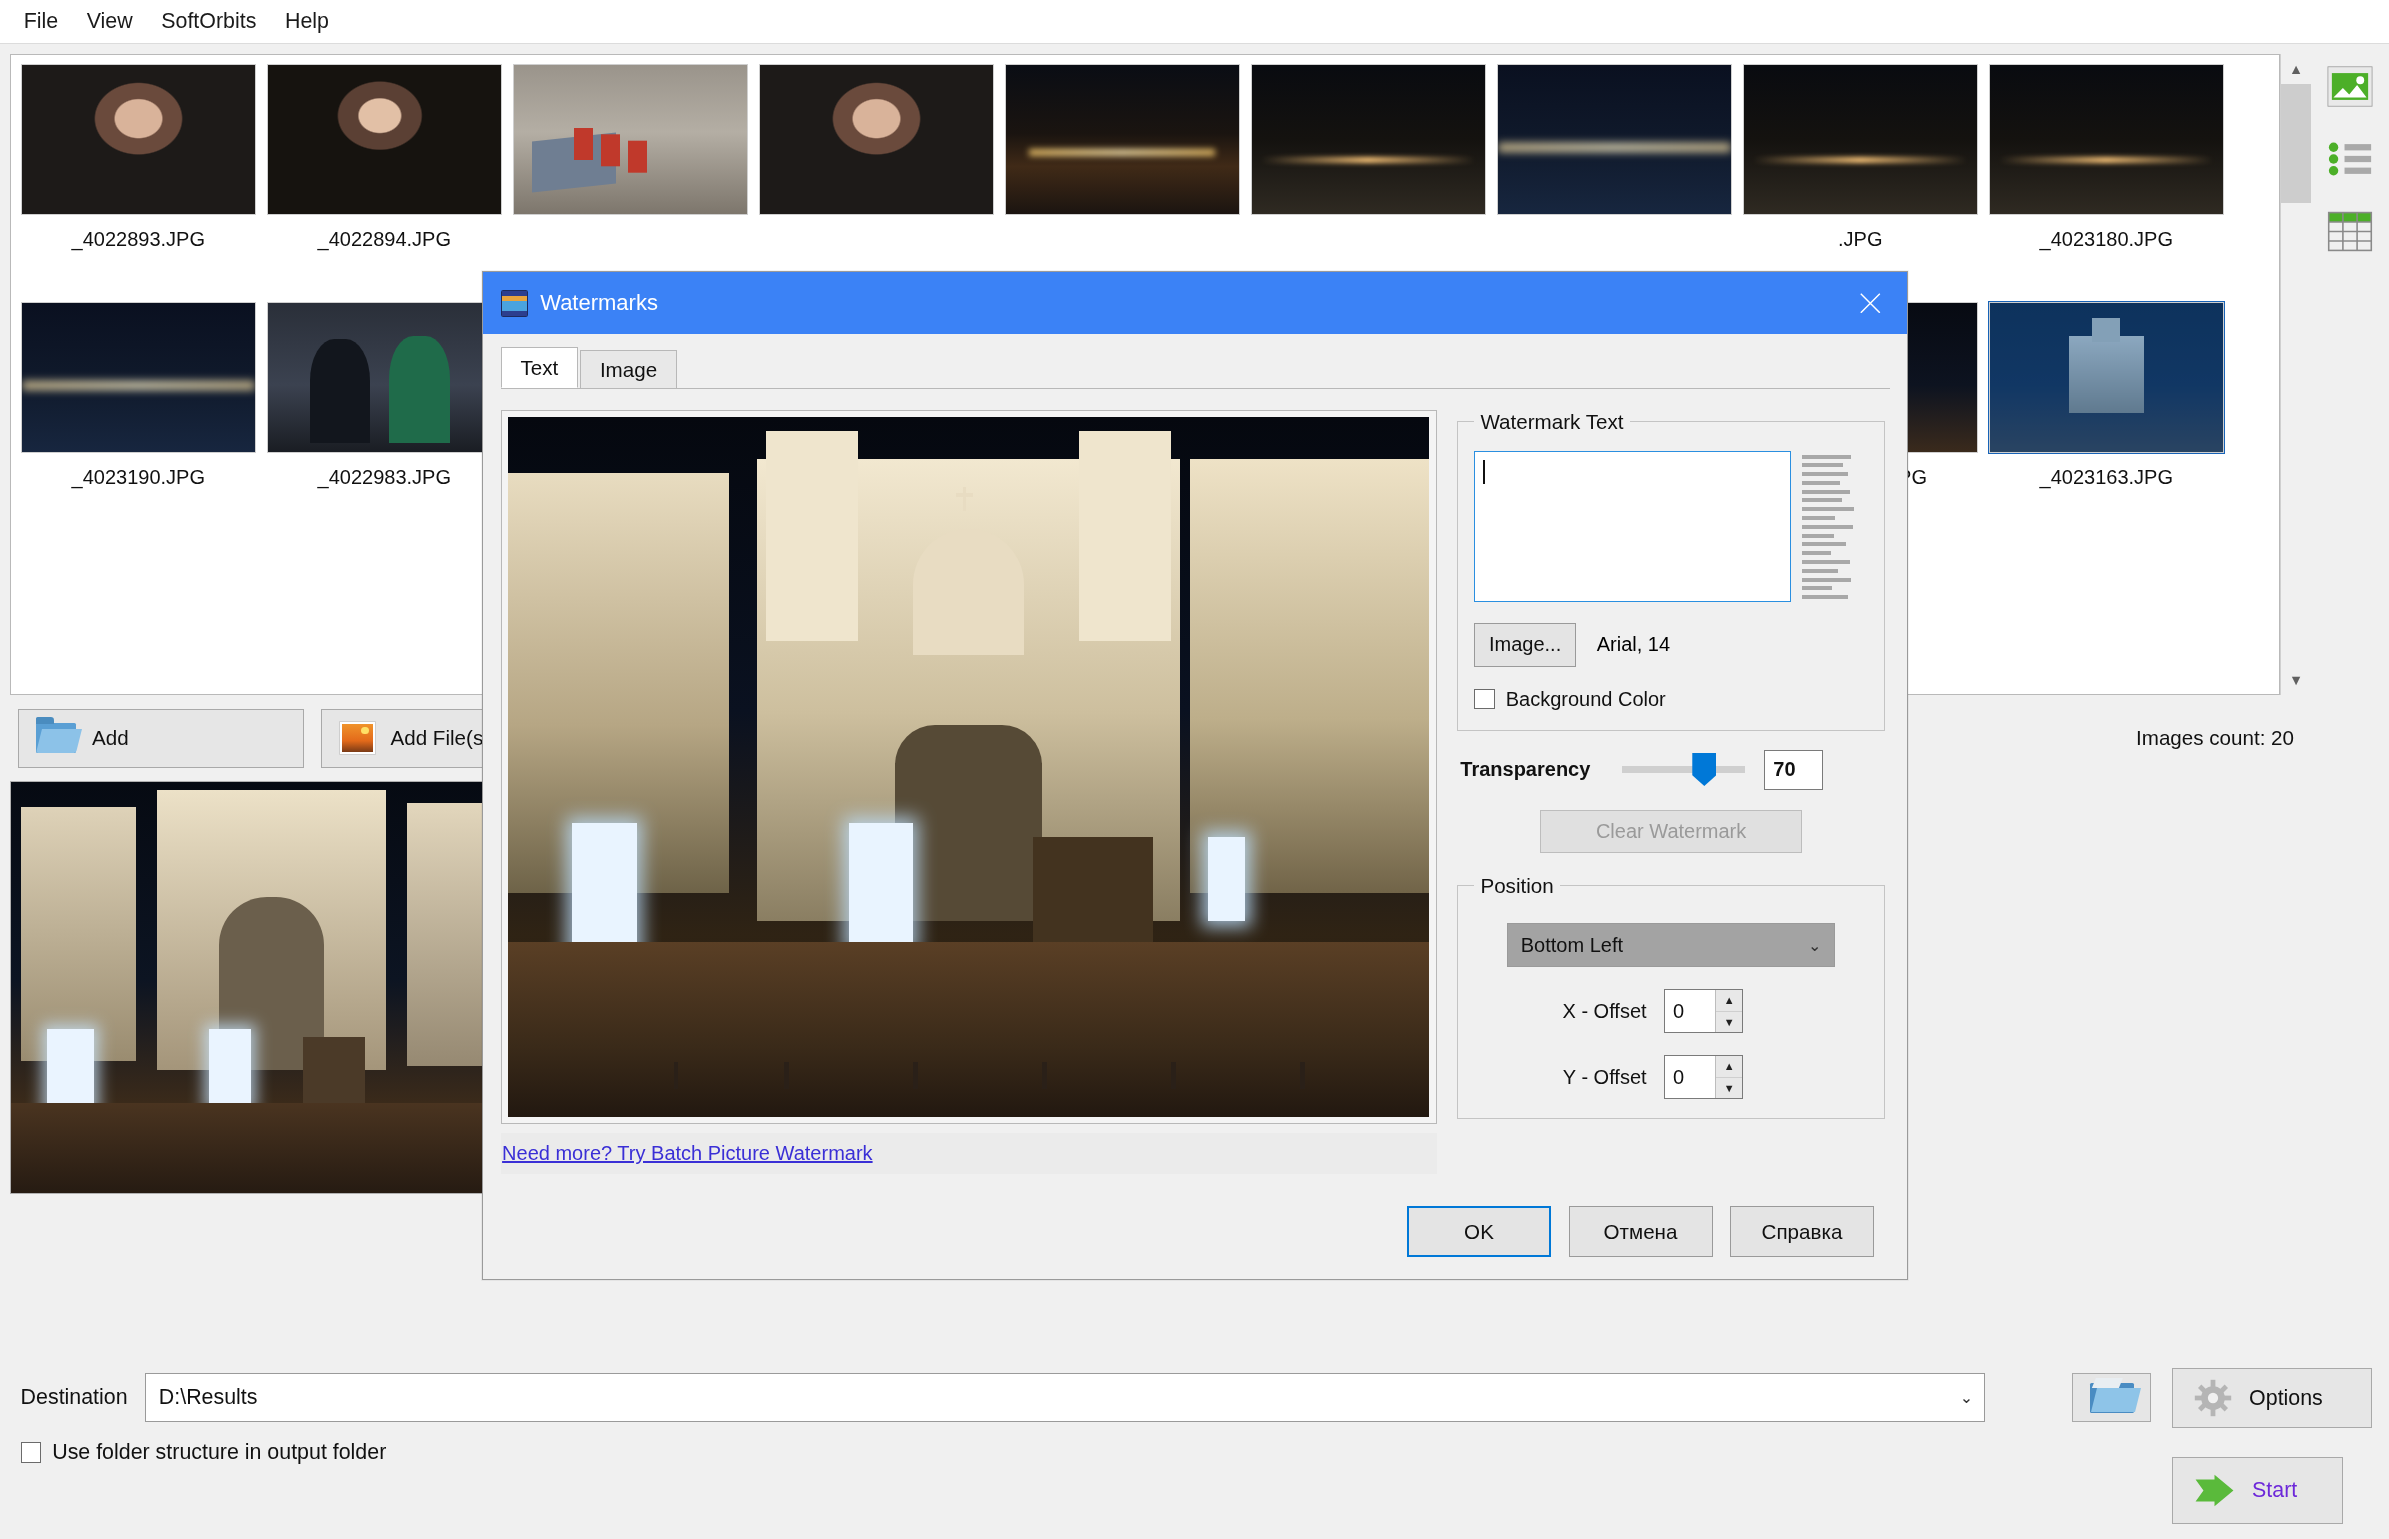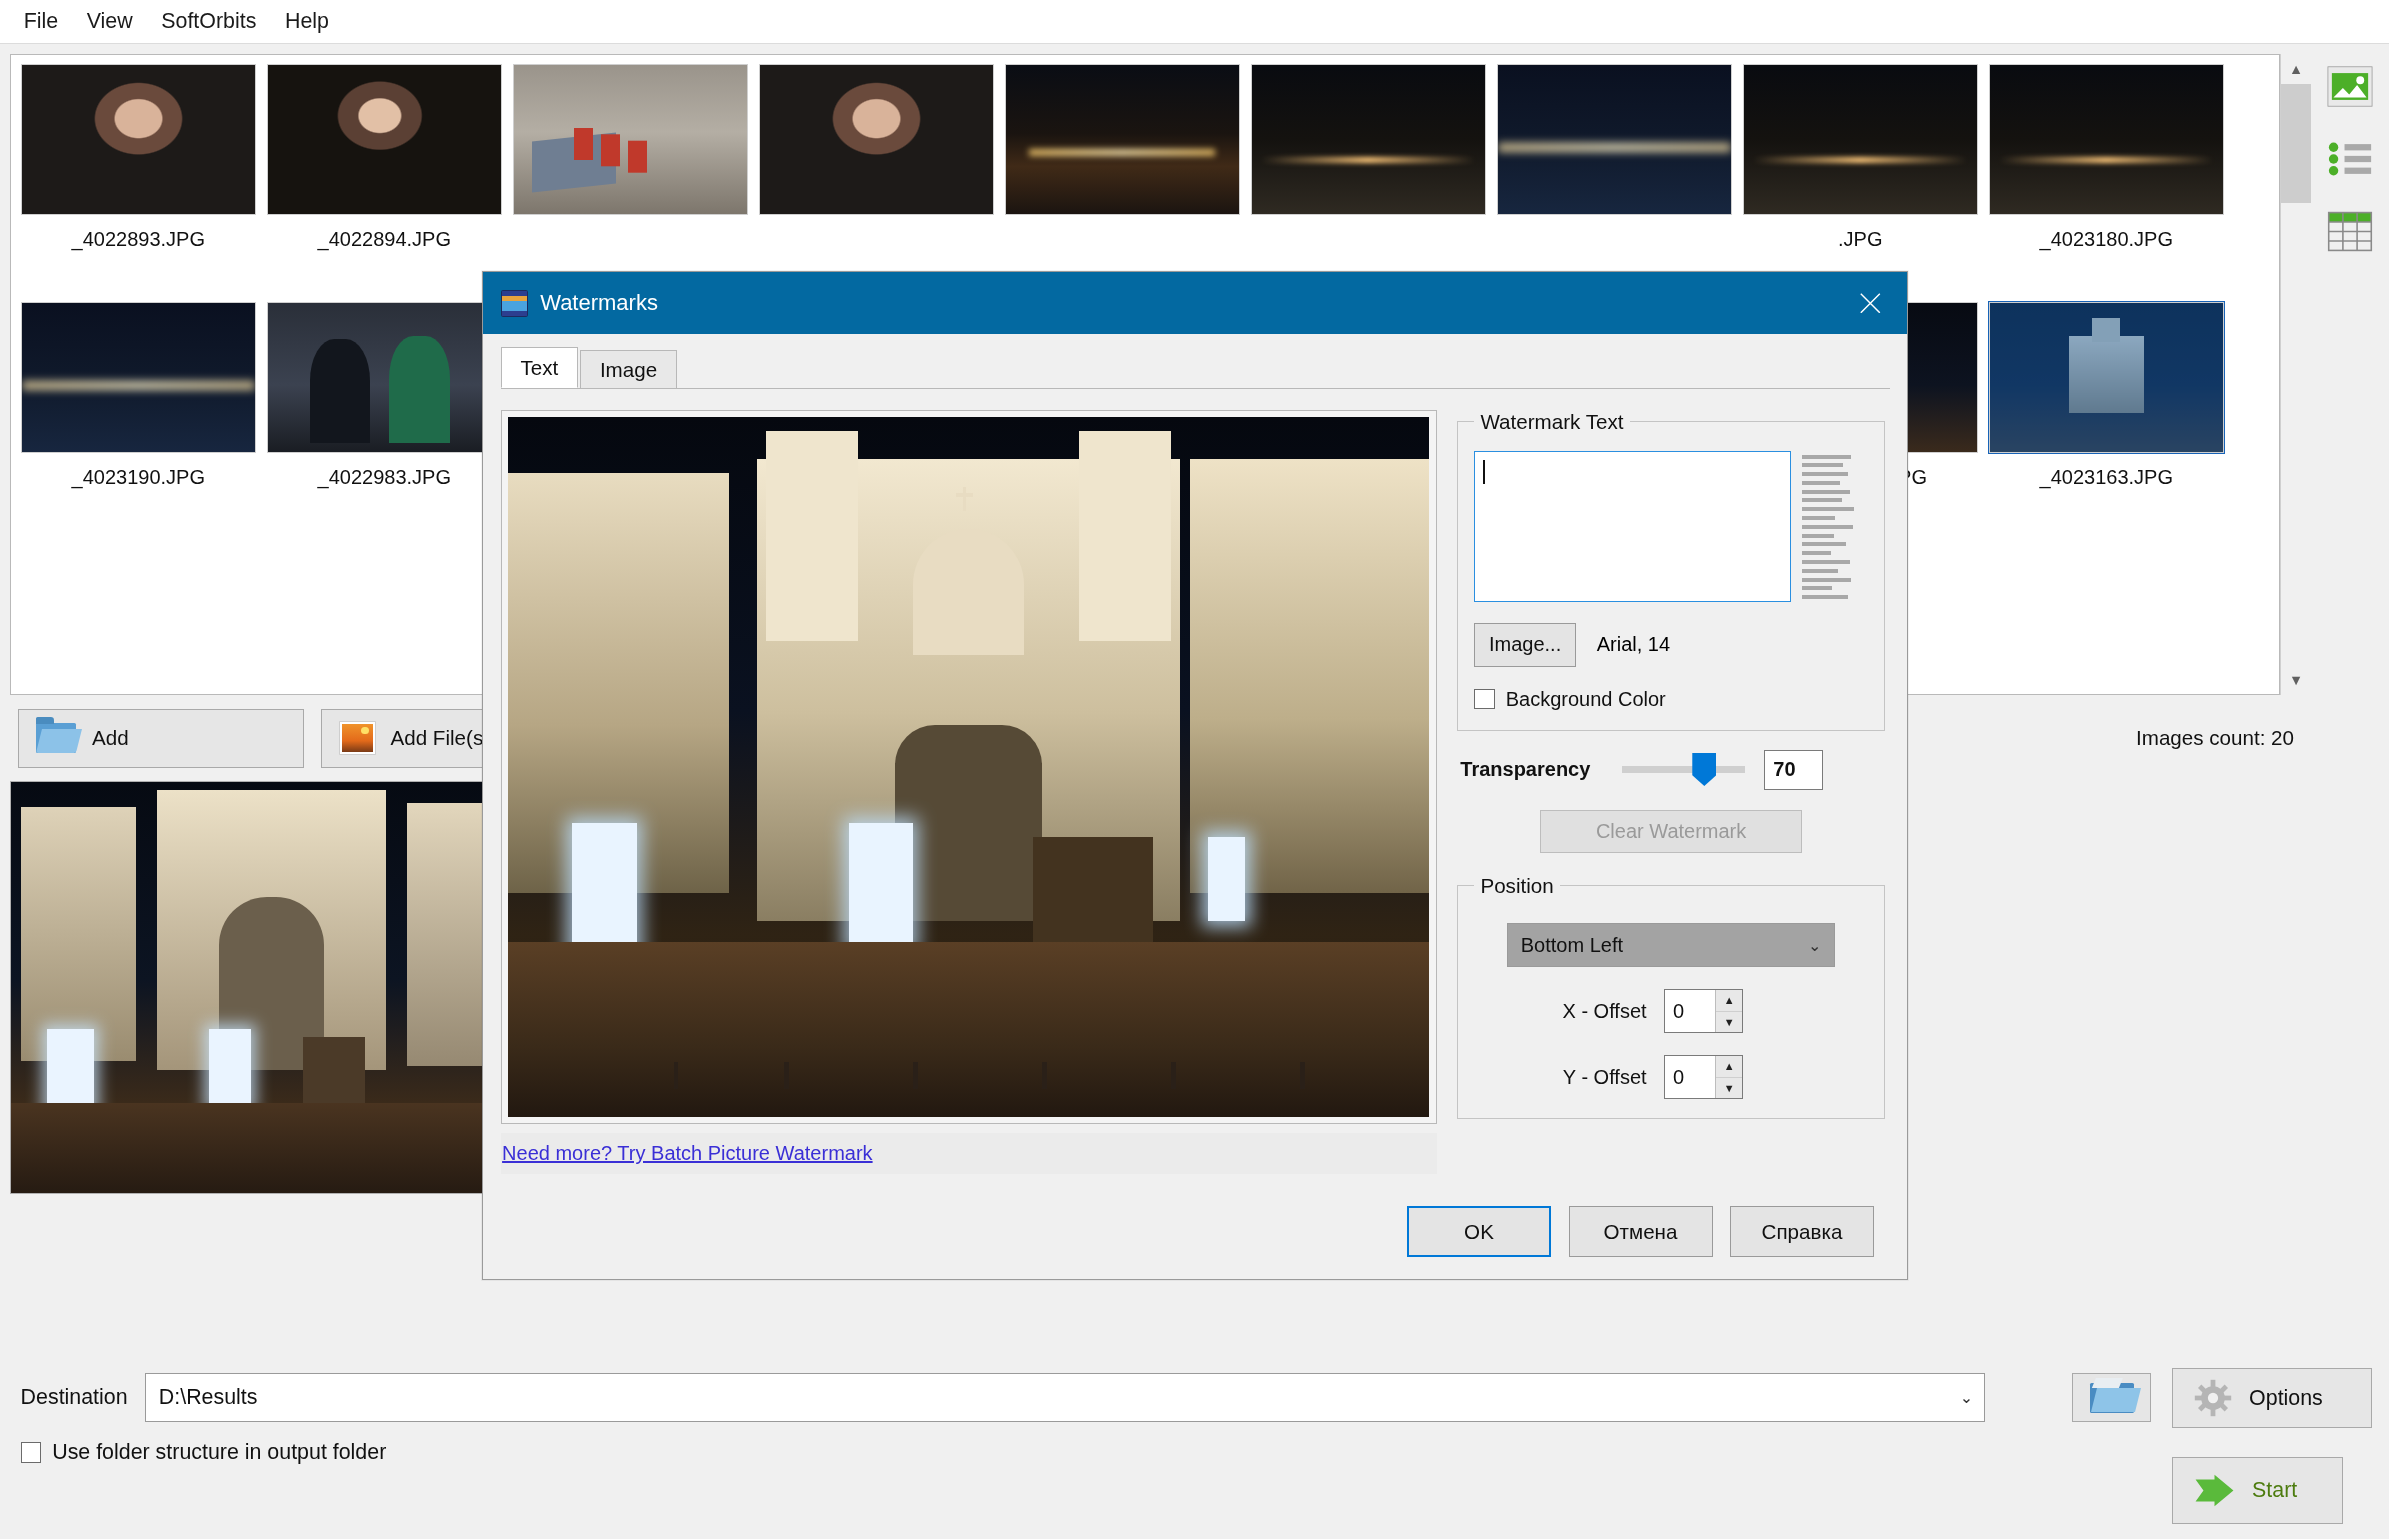--- a/index.html
+++ b/index.html
@@ -173,35 +173,35 @@
   .fb-icon::before{content:"";position:absolute;left:4.8px;top:-4.8px;width:27px;height:9.5px;background:#e9eef2;transform:skewX(-22deg);}
 
   .opt-btn {
     position:absolute; left:2172px; top:11px; width:200px; height:60px; background:#e6e6e6;
     border:0.8px solid #a9a9a9; display:flex; align-items:center; gap:17.5px; padding-left:20.6px;
     font-size:21.4px; color:#111; cursor:default;
   }
   .start-btn {
     position:absolute; left:2172px; top:100px; width:171px; height:67px; background:#e6e6e6;
     border:0.8px solid #a9a9a9; display:flex; align-items:center; gap:17.5px; padding-left:20.6px;
-    font-size:21.4px; color:#4d7c0f; cursor:default;
+    font-size:21.4px; color:#6d28d9; cursor:default;
   }
 
   .use-folder-row { position:absolute; left:20.6px; top:83px; display:flex; align-items:center; gap:11px; }
   .cb { width:20.6px;height:20.6px;background:#fff;border:0.8px solid #6b6b6b; flex:0 0 20.6px;}
   .use-folder-row .lbl{font-size:21.4px;color:#111;}
 
   
   .dialog {
     position:absolute; left:482px; top:271px; width:1426px; height:1009px;
     background:#f0f0f0; border:0.8px solid #9a9a9a; box-shadow:0 0 0 0.8px rgba(0,0,0,.06);
     display:flex; flex-direction:column; z-index:50;
   }
   .dlg-title {
-    height:62px; flex:0 0 62px; background:#0369a1; display:flex; align-items:center;
+    height:62px; flex:0 0 62px; background:#3b82f6; display:flex; align-items:center;
     position:relative;
   }
   .dlg-title .dicon {
     width:27px;height:27px;margin-left:17.5px;margin-right:12.7px;border-radius:1.6px;
     background:linear-gradient(180deg,#2c3e8f 0%,#2c3e8f 18%,#e8a33d 18%,#e8a33d 38%,#4aa3df 38%,#4aa3df 80%,#2c3e8f 80%);
     border:0.8px solid #1d2a5e;
   }
   .dlg-title .dtitle { font-size:22px; color:#fff; }
   .dlg-close {
     position:absolute; right:0; top:0; width:73px; height:62px;

